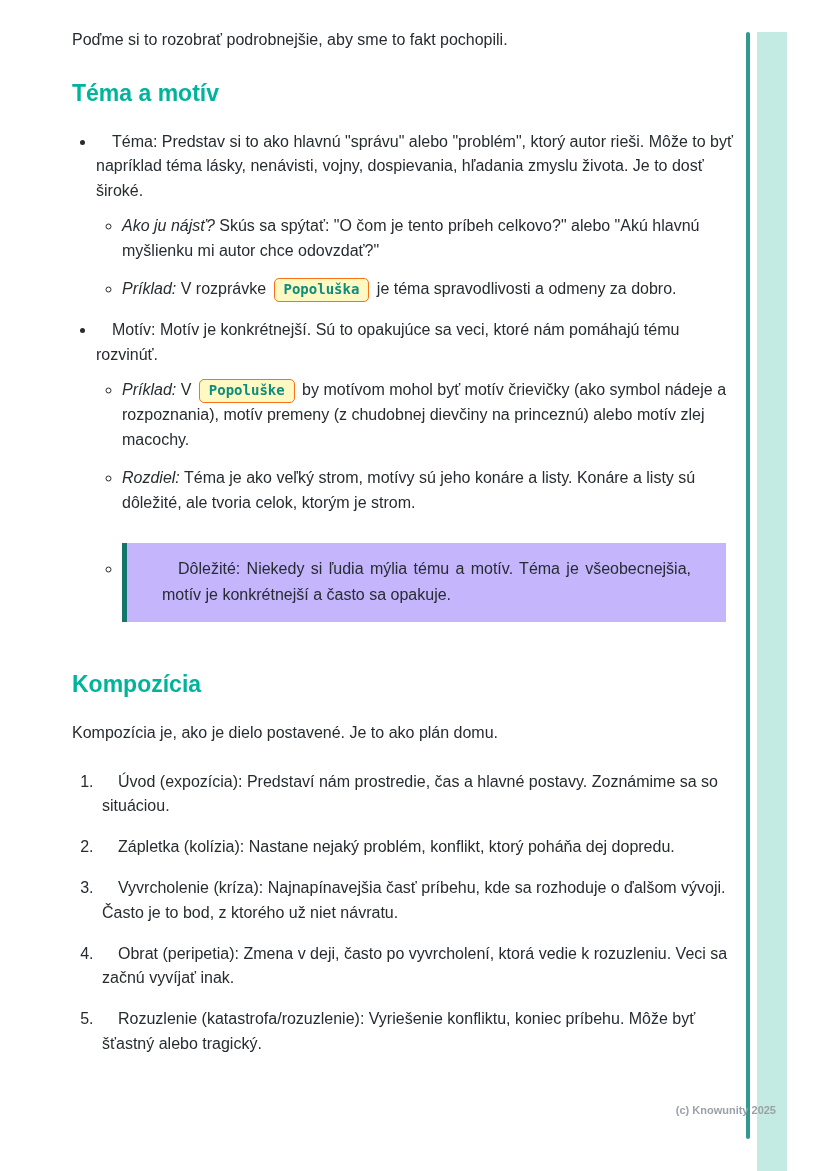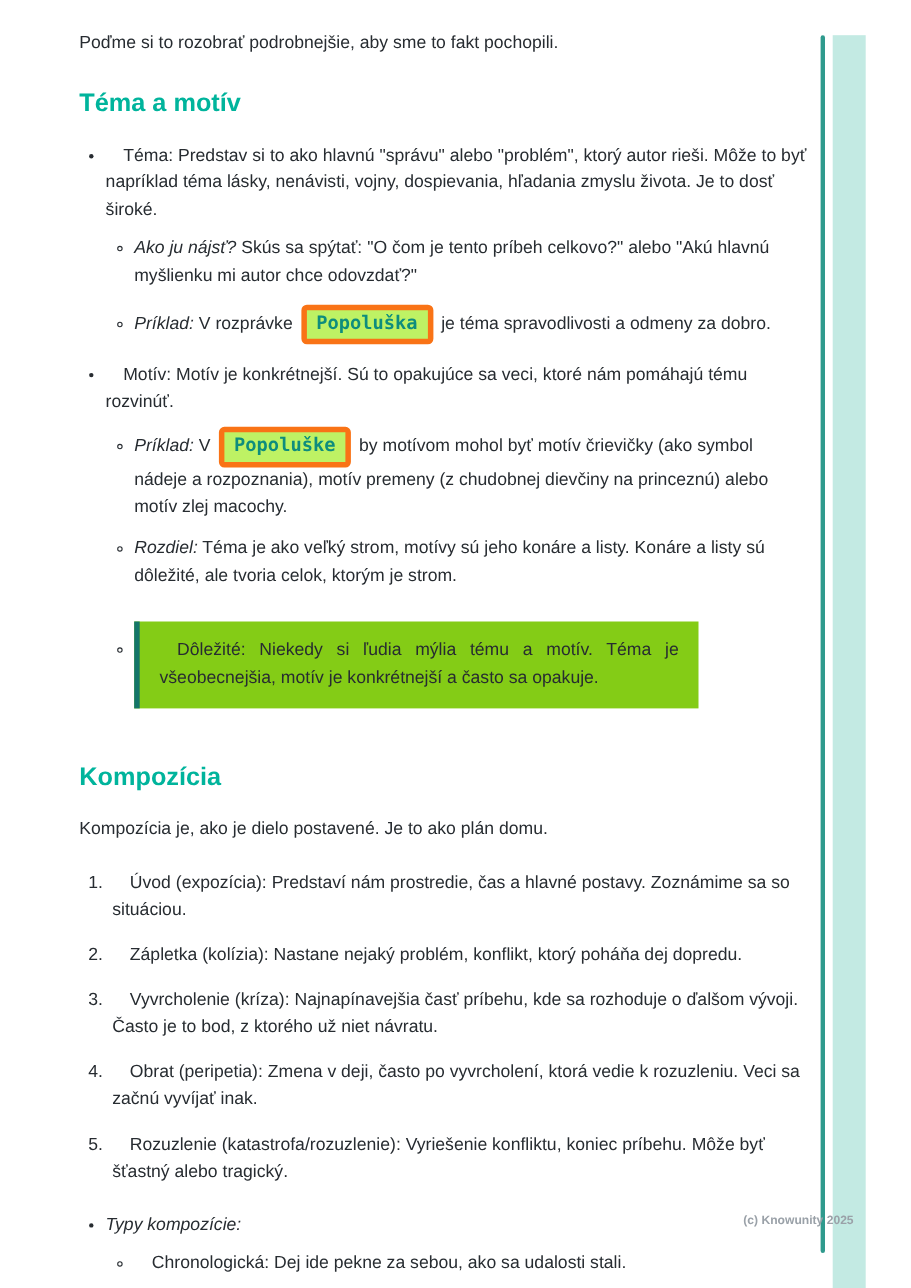--- a/index.html
+++ b/index.html
@@ -18,28 +18,28 @@
   ul.lvl2 { list-style:circle; padding-left:26px; margin-top:10px; }
   ul.lvl2 > li { margin-bottom:13px; }
   ol.steps { padding-left:26px; margin-top:2px; }
   ol.steps > li { margin-bottom:16px; padding-left:4px; }
   .kintro { margin-bottom:24px; }
   .typy-list { margin-top:24px; }
   em { font-style:italic; }
   strong { font-weight:400;margin-left:16px; }
   .chip {
     font-family:"DejaVu Sans Mono", monospace; font-weight:bold;
-    font-size:17px; color:#0e8d7d; background:#bef264;
-    border:5px solid #f97316; border-radius:5px;
+    font-size:14px; color:#0e8d7d; background:#fef9c3;
+    border:1px solid #f97316; border-radius:5px;
     padding:2px 9px 3px; margin:0 3px; display:inline-block; line-height:1.25;
   }
   .callout-li { margin-top:28px; margin-bottom:6px; }
   .callout {
-    background:#84cc16; border-left:5px solid #15756a;
-    padding:13px 18px 14px; width:513px; text-align:justify; line-height:1.62;
+    background:#c4b5fd; border-left:5px solid #15756a;
+    padding:13px 35px 14px; width:604px; text-align:justify; line-height:1.62;
   }
   .edge-line { position:absolute; right:78px; top:32px; bottom:32px; width:4px; background:#2f9a8d; border-radius:2px; }
   .edge-bar  { position:absolute; right:41px; top:32px; bottom:0; width:30px; background:#c3eae3; }
   .footer { position:absolute; right:52px; bottom:52px; font-size:11px; color:#9aa1a8;font-weight:bold; }
 </style>
 </head>
 <body>
 
 <div class="content">
 
@@ -93,29 +93,19 @@
       <strong>Vyvrcholenie (kríza)</strong><span>: Najnapínavejšia časť príbehu, kde sa rozhoduje o ďalšom vývoji. Často je to bod, z ktorého už niet návratu.</span>
     </li>
     <li>
       <strong>Obrat (peripetia)</strong><span>: Zmena v deji, často po vyvrcholení, ktorá vedie k rozuzleniu. Veci sa začnú vyvíjať inak.</span>
     </li>
     <li>
       <strong>Rozuzlenie (katastrofa/rozuzlenie)</strong><span>: Vyriešenie konfliktu, koniec príbehu. Môže byť šťastný alebo tragický.</span>
     </li>
   </ol>
 
-  <ul class="lvl1 typy-list">
-    <li>
-      <em>Typy kompozície:</em>
-      <ul class="lvl2">
-        <li>
-          <strong>Chronologická</strong><span>: Dej ide pekne za sebou, ako sa udalosti stali.</span>
-        </li>
-      </ul>
-    </li>
-  </ul>
 
 </div>
 
 <div class="edge-line"></div>
 <div class="edge-bar"></div>
 
 <div class="footer">(c) Knowunity 2025</div>
 
 </body></html>

